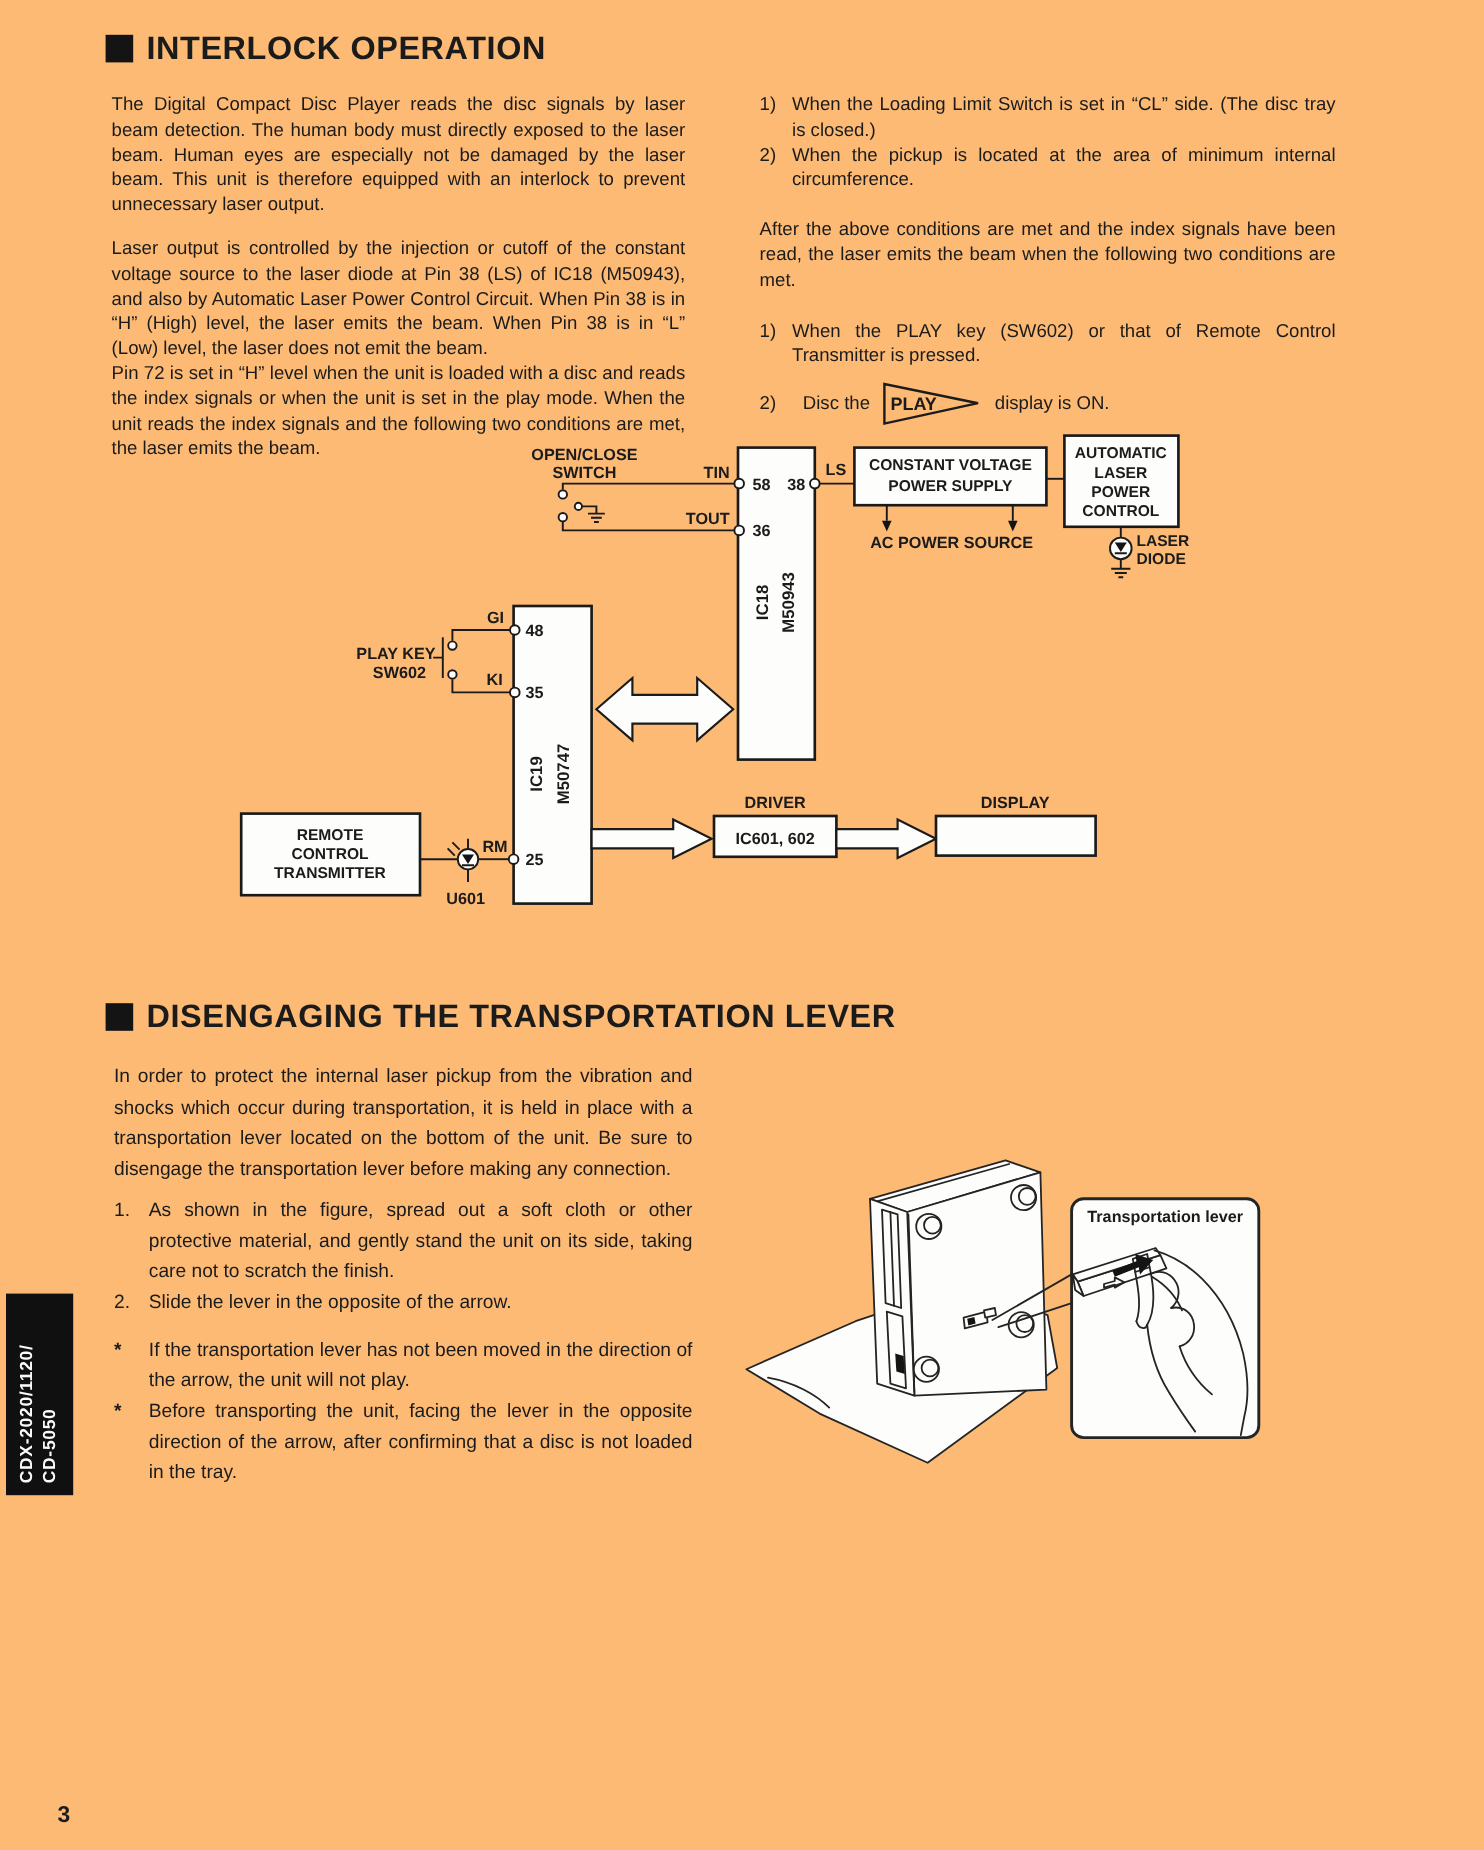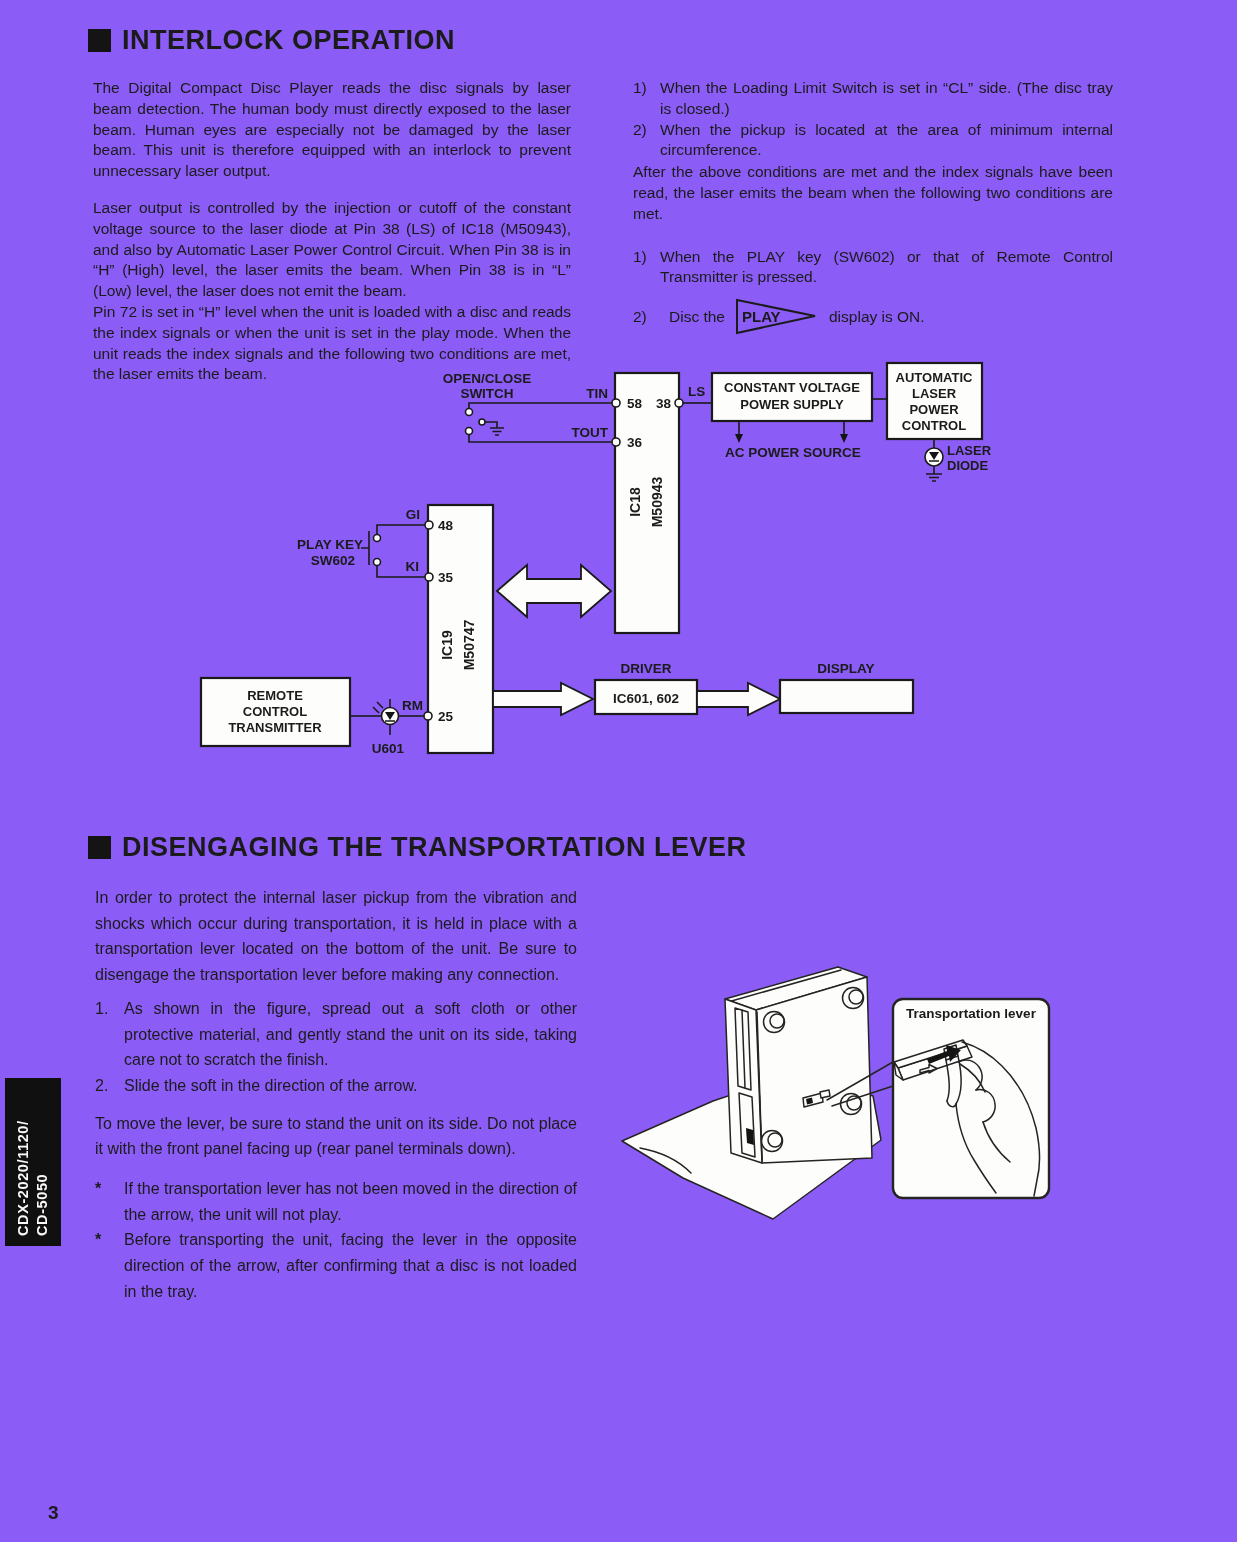--- a/index.html
+++ b/index.html
@@ -1,16 +1,16 @@
 <!DOCTYPE html>
 <html><head>
 <meta charset="utf-8">
 <style>
   html,body{margin:0;padding:0;background:#d8d8d4;}
-  .page{position:relative;width:1237px;height:1542px;background:#8b5cf6;overflow:hidden;
+  .page{position:relative;width:1237px;height:1542px;background:#fdba74;overflow:hidden;
         font-family:"Liberation Sans",sans-serif;color:#1b1b1b;margin:0 auto;}
   .sec-title{position:absolute;display:flex;align-items:center;gap:11px;
              font-weight:bold;font-size:27px;letter-spacing:.5px;white-space:nowrap;}
   .sec-title .sq{width:23px;height:23px;background:#141414;flex:none;}
   .col{position:absolute;font-size:15.5px;line-height:20.8px;text-align:justify;}
   .col p{margin:0;}
   .gap{height:16px;}
   .li{display:flex;}
   .li .n{flex:0 0 27px;text-align:left;}
   .li .t{flex:1;text-align:justify;}
@@ -52,21 +52,21 @@
 
   <div class="col" style="left:633px;top:78px;width:480px;">
     <div class="li">
       <span class="n">1)</span>
       <span class="t">When the Loading Limit Switch is set in “CL” side. (The disc tray is closed.)</span>
     </div>
     <div class="li">
       <span class="n">2)</span>
       <span class="t">When the pickup is located at the area of minimum internal circumference.</span>
     </div>
-    <p style="margin-top:1px;">After the above conditions are met and the index signals have been read, the laser emits the beam when the following two conditions are met.</p>
+    <p style="margin-top:21px;">After the above conditions are met and the index signals have been read, the laser emits the beam when the following two conditions are met.</p>
     <div class="li" style="margin-top:22px;">
       <span class="n">1)</span>
       <span class="t">When the PLAY key (SW602) or that of Remote Control Transmitter is pressed.</span>
     </div>
     <div class="row-inline">
       <span class="n">2)</span>
       <span>Disc the</span>
       <svg width="86" height="38" viewBox="0 0 86 38">
         <polygon points="3,2 3,35 81,18" fill="none" stroke="#1b1b1b" stroke-width="2"></polygon>
         <text x="8" y="24" font-size="15">PLAY</text>
@@ -177,23 +177,22 @@
 
   <div class="col sec2" style="left:95px;top:885px;width:482px;">
     <p>In order to protect the internal laser pickup from the vibration and shocks which occur during transportation, it is held in place with a transportation lever located on the bottom of the unit. Be sure to disengage the transportation lever before making any connection.</p>
     <div style="height:8px;"></div>
     <div class="li">
       <span class="n">1.</span>
       <span class="t">As shown in the figure, spread out a soft cloth or other protective material, and gently stand the unit on its side, taking care not to scratch the finish.</span>
     </div>
     <div class="li">
       <span class="n">2.</span>
-      <span class="t">Slide the soft in the direction of the arrow.</span>
-    </div>
-    <p style="margin-top:12px;">To move the lever, be sure to stand the unit on its side. Do not place it with the front panel facing up (rear panel terminals down).</p>
+      <span class="t">Slide the lever in the opposite of the arrow.</span>
+    </div>
     <div style="height:14px;"></div>
     <div class="li note">
       <span class="n">*</span>
       <span class="t">If the transportation lever has not been moved in the direction of the arrow, the unit will not play.</span>
     </div>
     <div class="li note">
       <span class="n">*</span>
       <span class="t">Before transporting the unit, facing the lever in the opposite direction of the arrow, after confirming that a disc is not loaded in the tray.</span>
     </div>
   </div>

